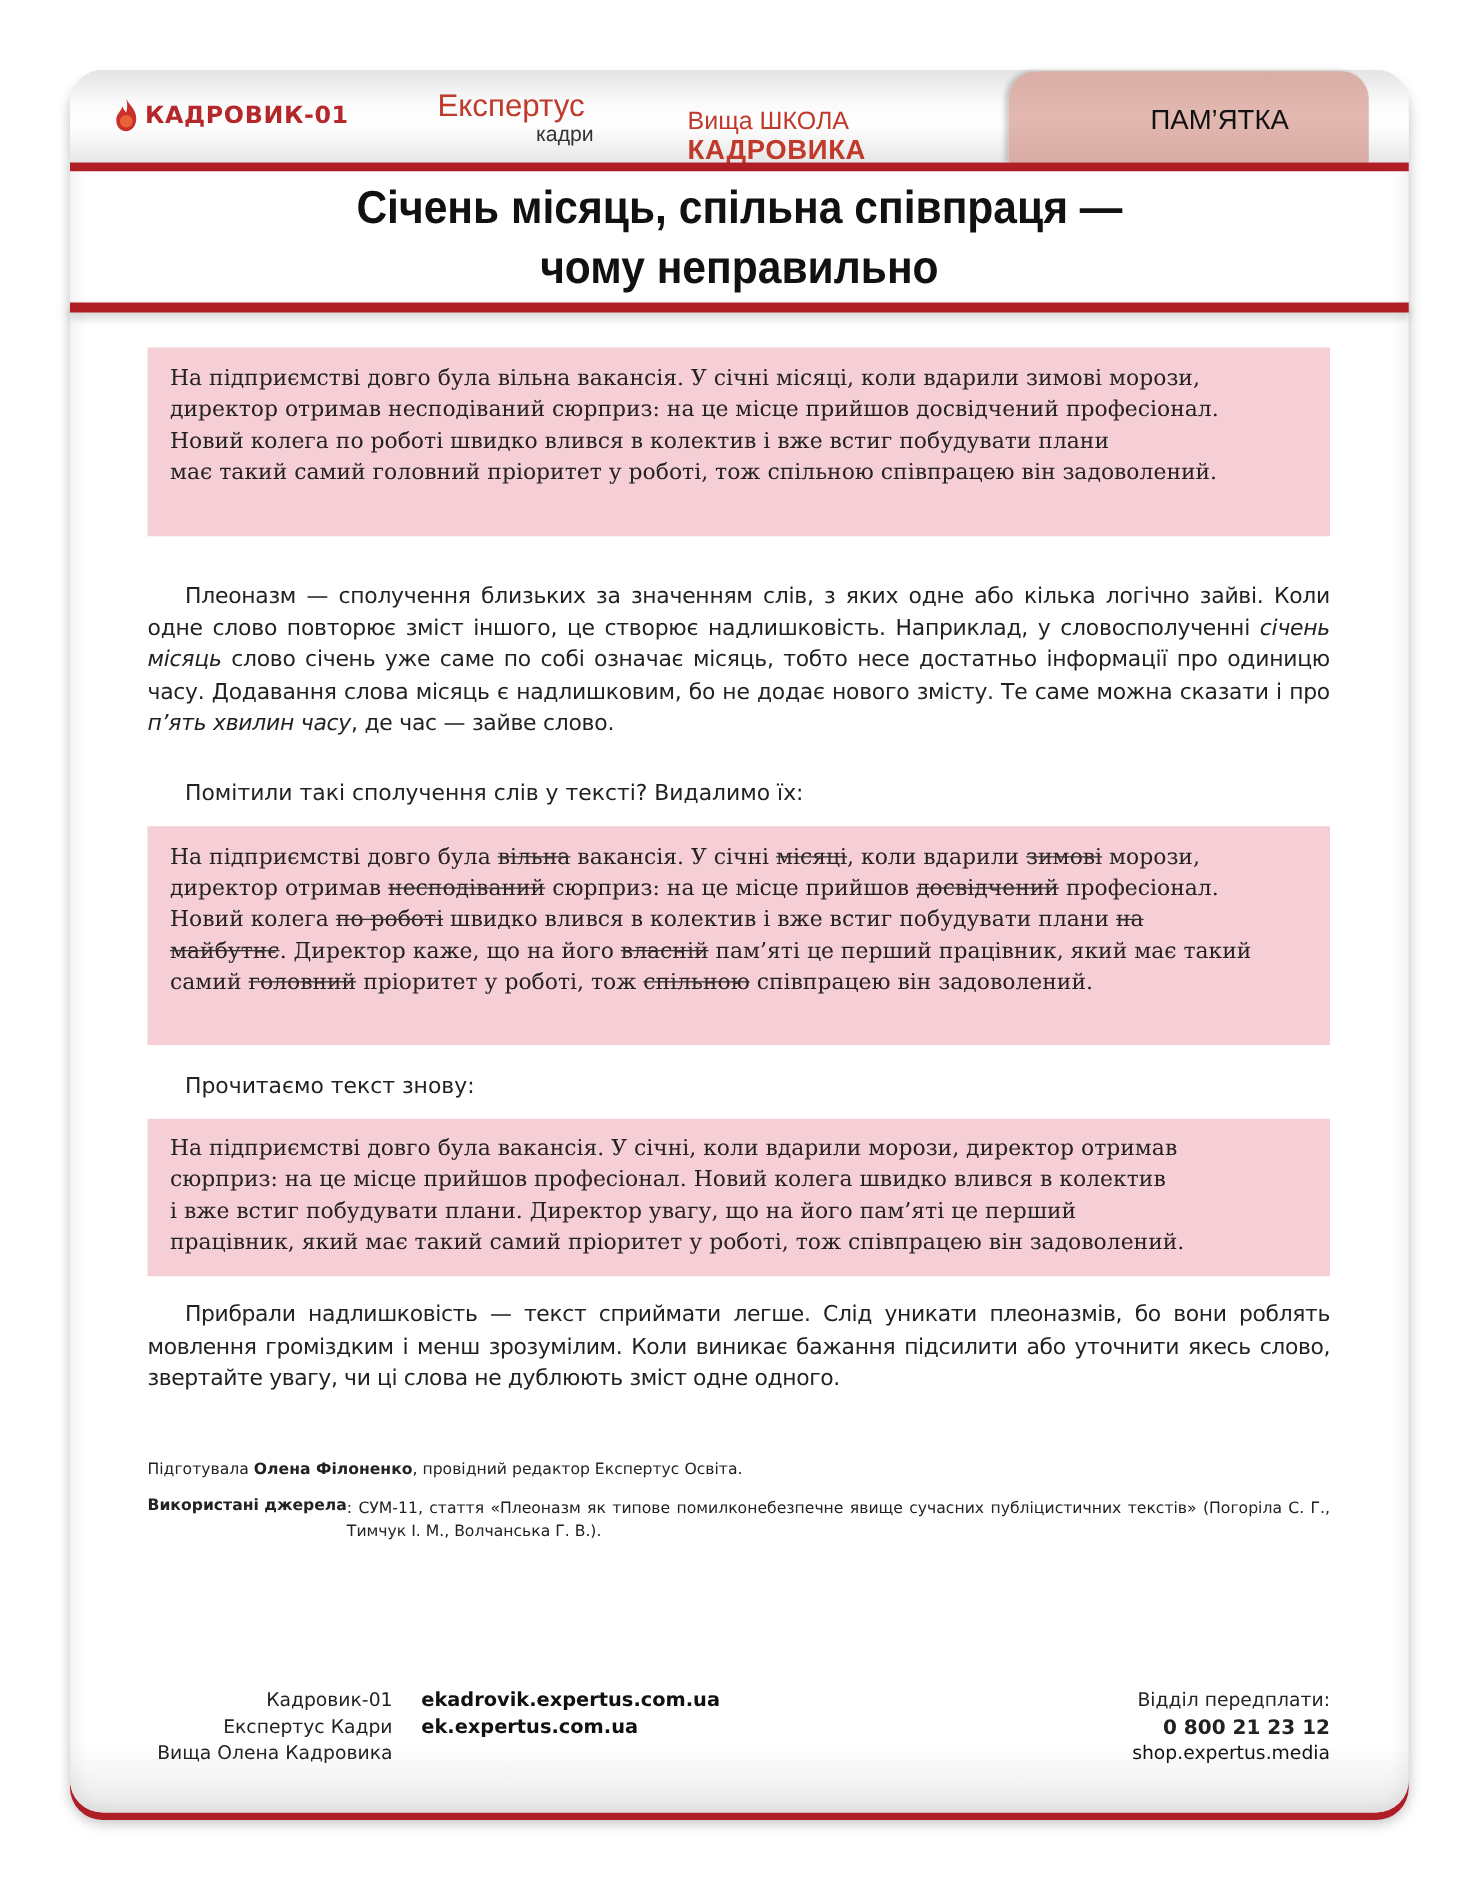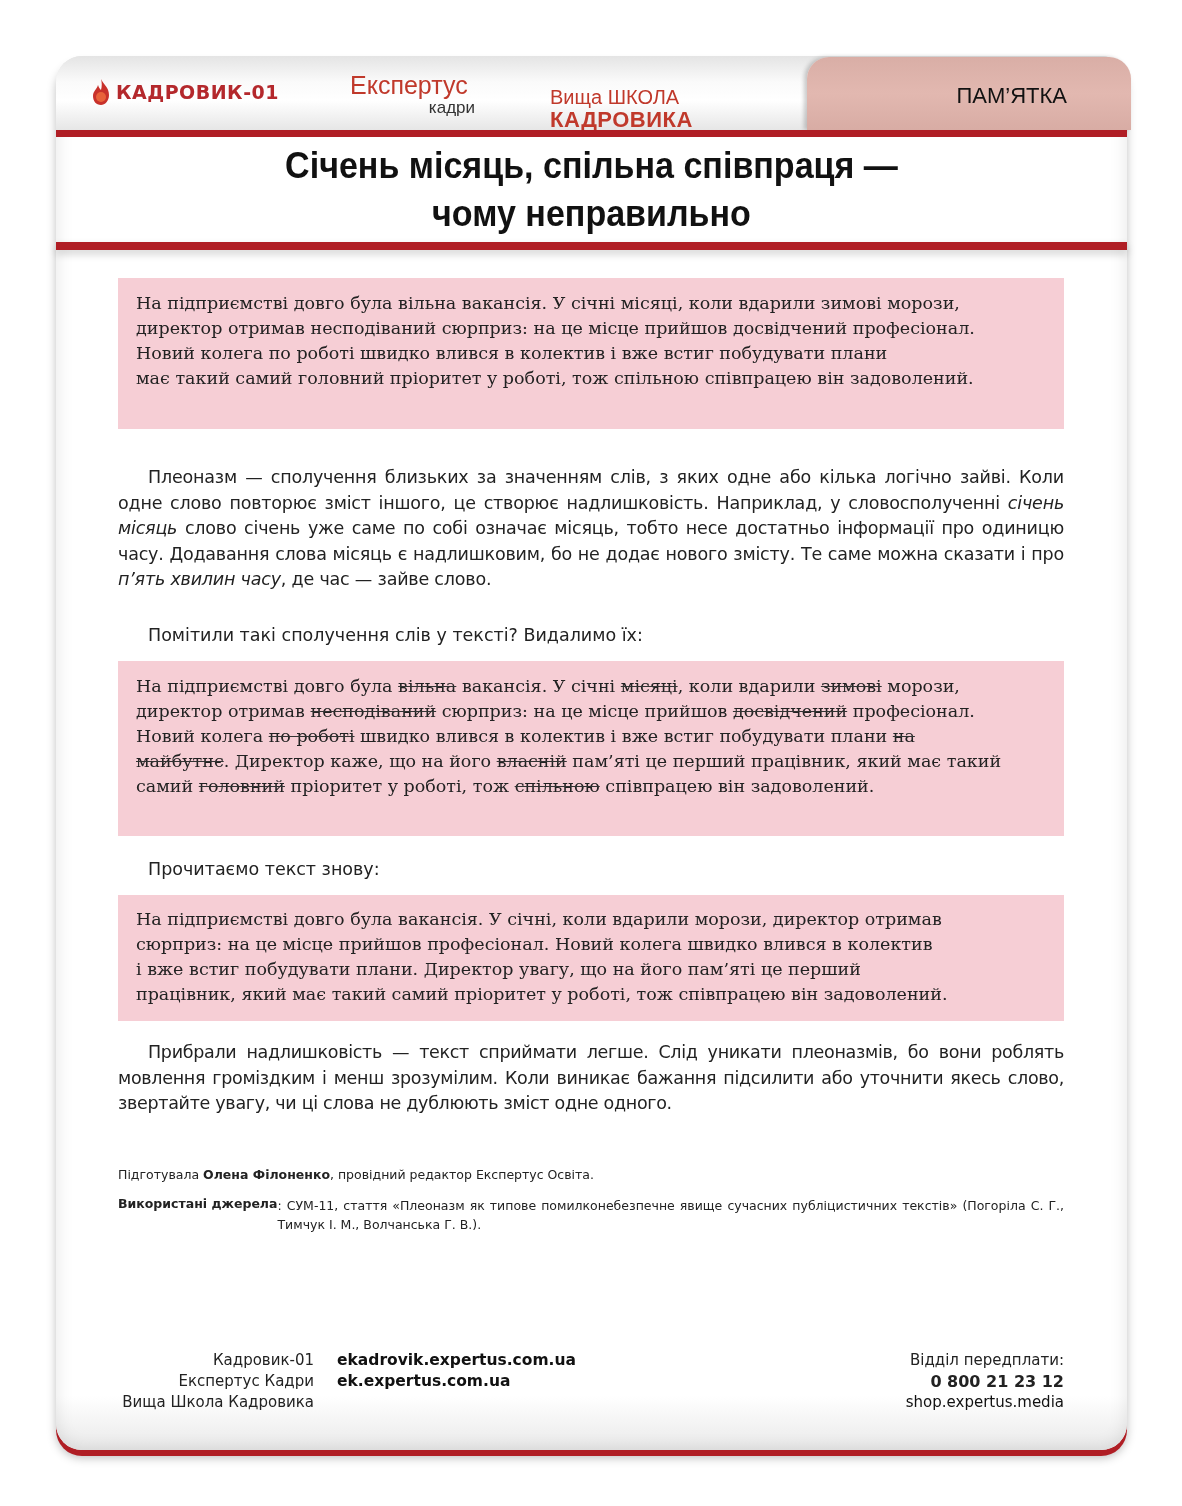--- a/index.html
+++ b/index.html
@@ -23,21 +23,21 @@
   .flame-icon { width: 22px; height: 28px; }
   .logo-kadrovik-text { font-family: "DejaVu Sans", sans-serif; font-weight: bold; font-size: 19px; color: #b4282c; letter-spacing: 0.5px; }
   .logo-expertus { position: absolute; left: 350px; top: 72px; width: 125px; }
   .logo-expertus-main { font-size: 25px; color: #c0392b; line-height: 26px; }
   .logo-expertus-sub { font-size: 17px; color: #333; text-align: right; line-height: 20px; }
   .logo-school { position: absolute; left: 550px; top: 74px; margin-top: 12px; }
   .logo-school-top { font-size: 20px; color: #c0392b; line-height: 22px; }
   .logo-school-bottom { font-size: 22px; font-weight: bold; color: #c0392b; line-height: 24px; letter-spacing: 0.5px; }
 
   .tab-memo {
-    position: absolute; left: 807px; top: 57px; width: 324px; height: 73px;
+    position: absolute; left: 807px; top: 57px; width: 288px; height: 73px;
     border-radius: 22px 22px 0 0;
     background: linear-gradient(180deg, #d9aea6 0%, #e2b8b0 50%, #d8aca4 100%);
     box-shadow: -3px 0 4px rgba(0,0,0,0.2);
   }
   .tab-memo-label { position: absolute; right: 64px; top: 26px; font-size: 22px; color: #111; }
 
   
   .title { position: absolute; left: 56px; top: 142px; width: 1071px; text-align: center; font-weight: bold; font-size: 37px; line-height: 48px; color: #111; transform: scaleX(0.92); }
   .title-redline { position: absolute; left: 56px; top: 242px; width: 1071px; height: 8px; background: #b01e25; box-shadow: 0 4px 8px rgba(0,0,0,0.18); }
 
@@ -144,21 +144,21 @@
   <p class="credits-author"><span>Підготувала </span><span class="bold">Олена Філоненко</span><span>, провідний редактор Експертус Освіта.</span></p>
   <div class="sources">
     <span class="sources-label">Використані джерела</span>
     <span class="sources-text">: СУМ-11, стаття «Плеоназм як типове помилконебезпечне явище сучасних публіцистичних текстів» (Погоріла С. Г., Тимчук І. М., Волчанська Г. В.).</span>
   </div>
 </div>
 
 <div class="footer-left">
   <div>Кадровик-01</div>
   <div>Експертус Кадри</div>
-  <div>Вища Школа Кадровика</div>
+  <div>Вища Олена Кадровика</div>
 </div>
 
 <div class="footer-links">
   <div><a class="link">ekadrovik.expertus.com.ua</a></div>
   <div><a class="link">ek.expertus.com.ua</a></div>
 </div>
 
 <div class="footer-right">
   <div>Відділ передплати:</div>
   <div class="phone">0 800 21 23 12</div>

